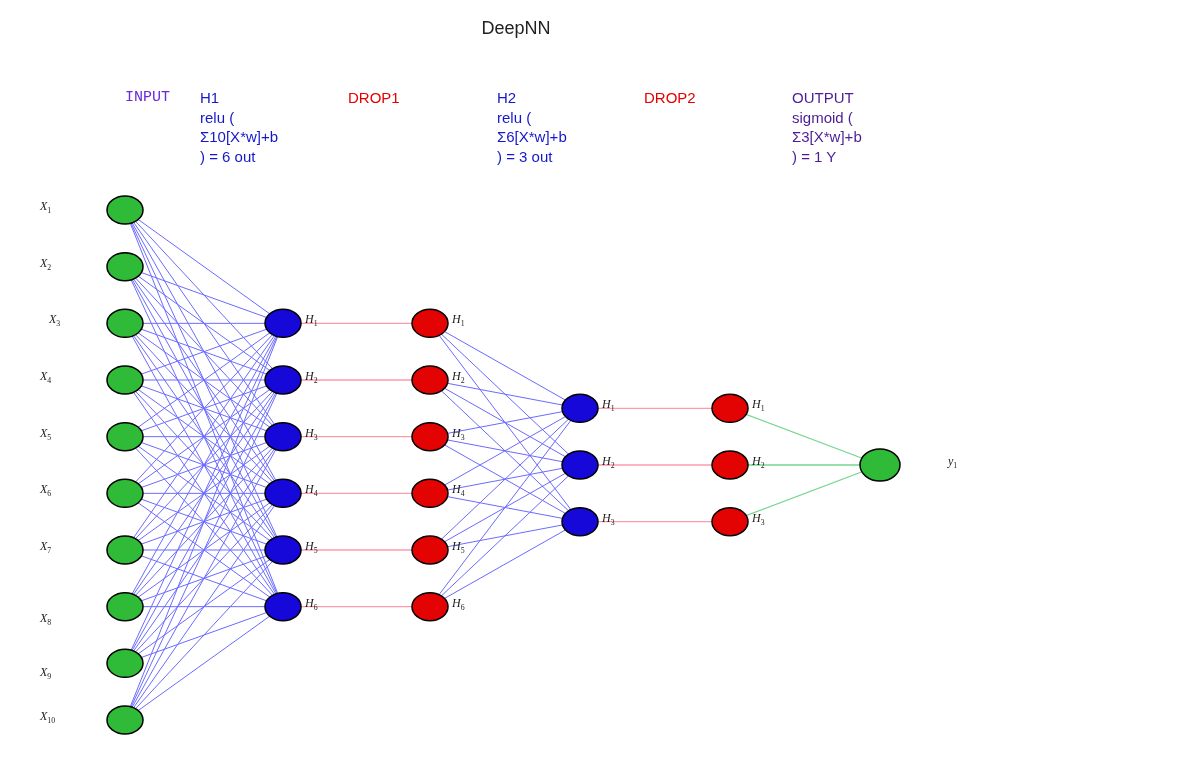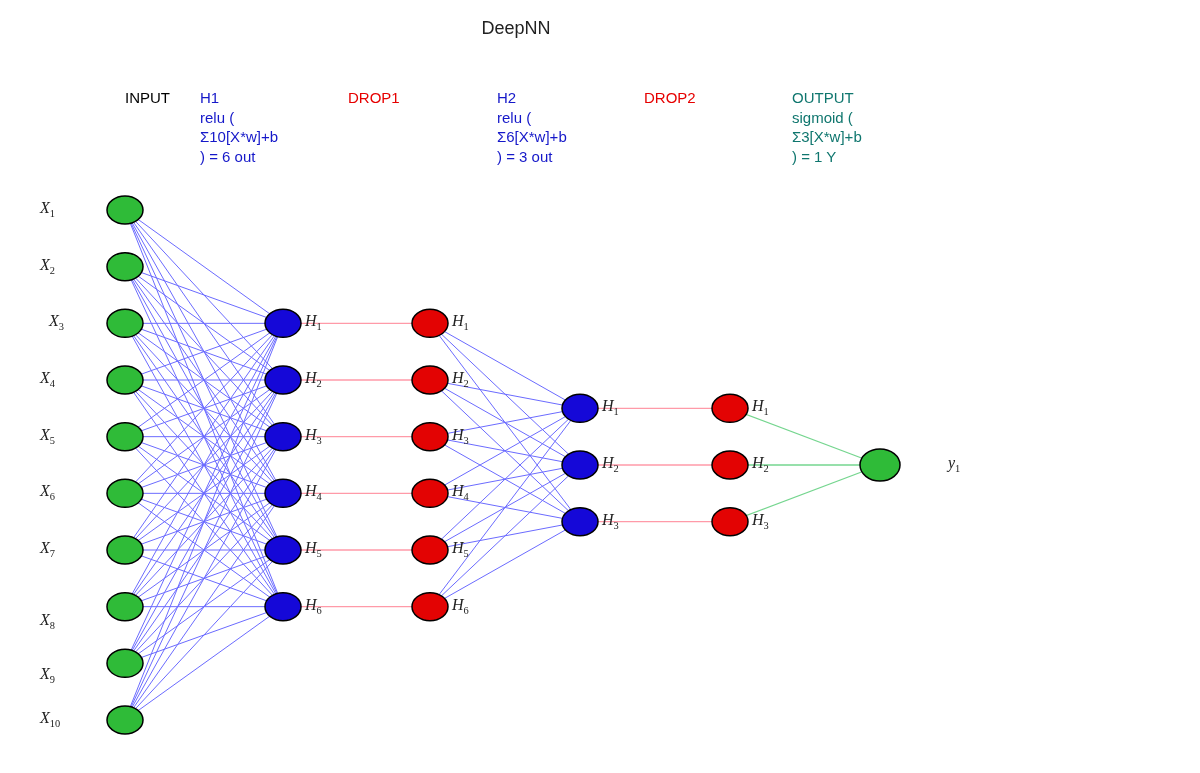--- a/index.html
+++ b/index.html
@@ -21,32 +21,32 @@
     font-size: 18px;
     color: #222;
   }
   .layer-header {
     position: absolute;
     top: 88px;
     font-size: 15px;
     line-height: 1.3em;
     white-space: pre;
   }
-  .hdr-input  { left: 125px; color: #000000; }
+  .hdr-input  { left: 125px; color: #6d28d9; font-family: Liberation Mono, monospace; }
   .hdr-h1     { left: 200px; color: #1518c9; }
   .hdr-drop1  { left: 348px; color: #e60000; }
   .hdr-h2     { left: 497px; color: #1518c9; }
   .hdr-drop2  { left: 644px; color: #e60000; text-align: center; }
-  .hdr-out    { left: 792px; color: #0f766e; }
+  .hdr-out    { left: 792px; color: #4c1d95; }
 
   .node-label {
     position: absolute;
     font-family: "Times New Roman", serif;
     font-style: italic;
-    font-size: 16px;
+    font-size: 12px;
     color: #222;
   }
   .node-label sub {
     font-size: 0.65em;
     font-style: normal;
   }
 
   
   #net {
     position: absolute;

